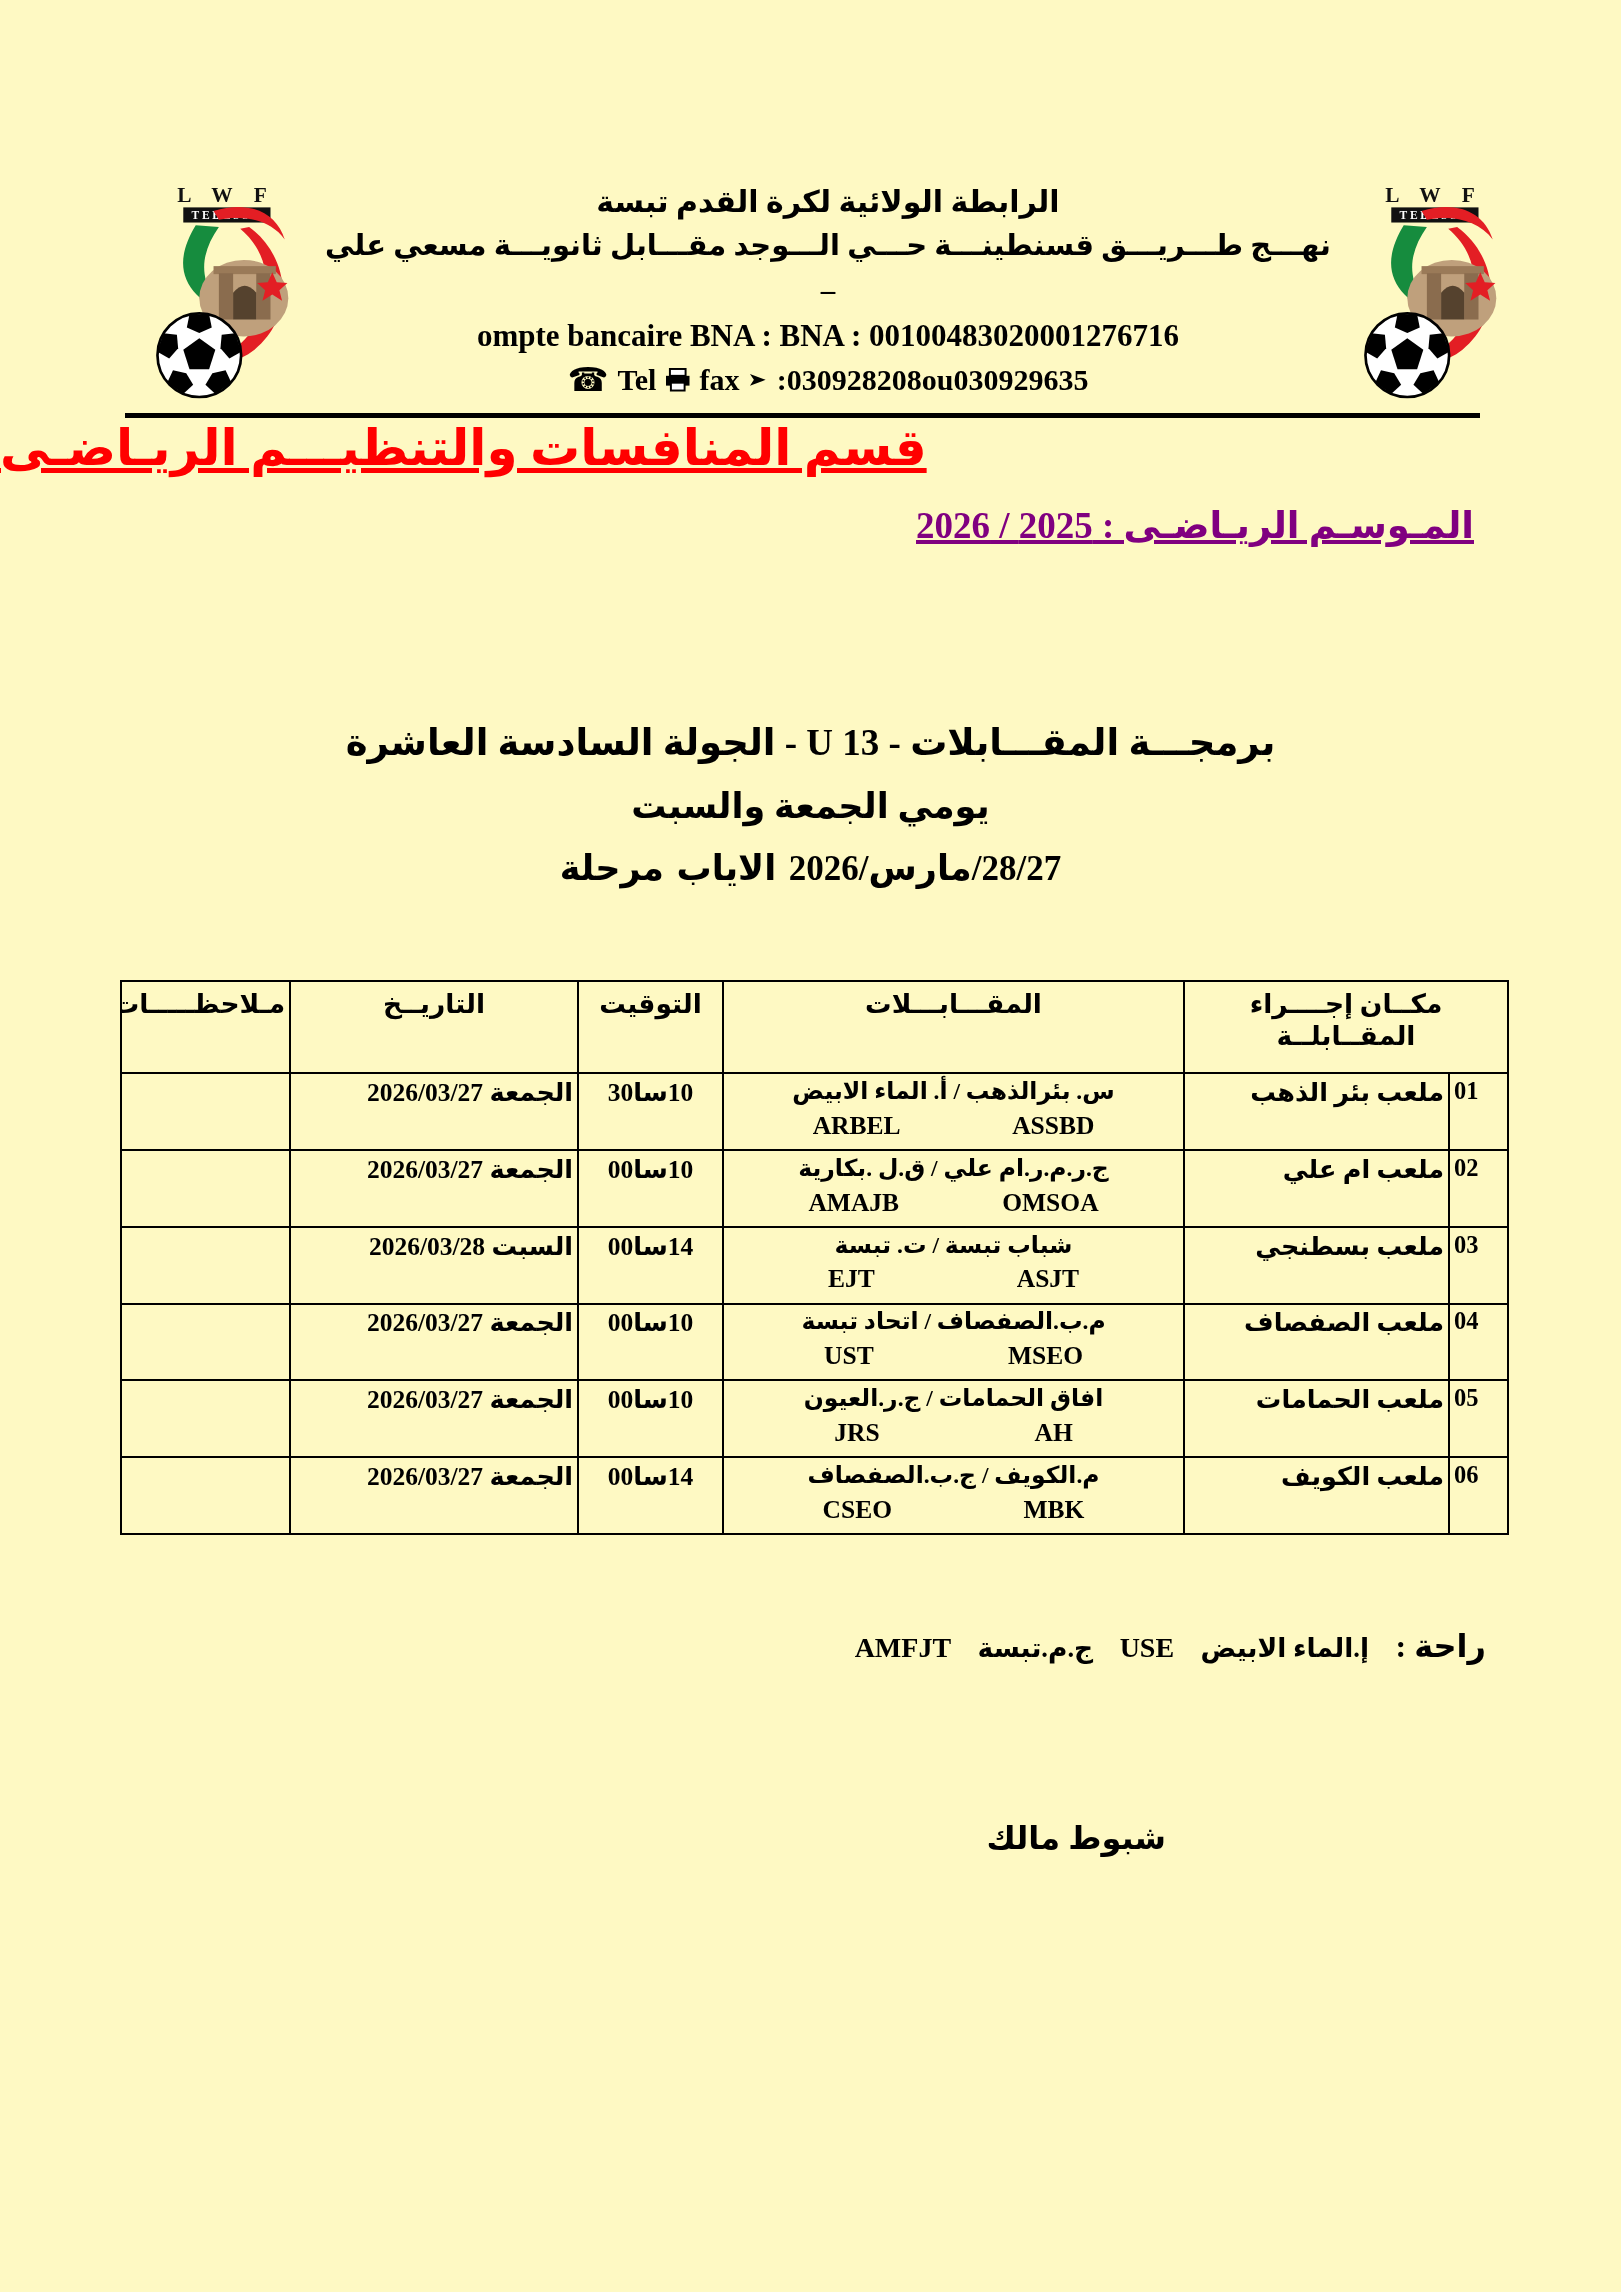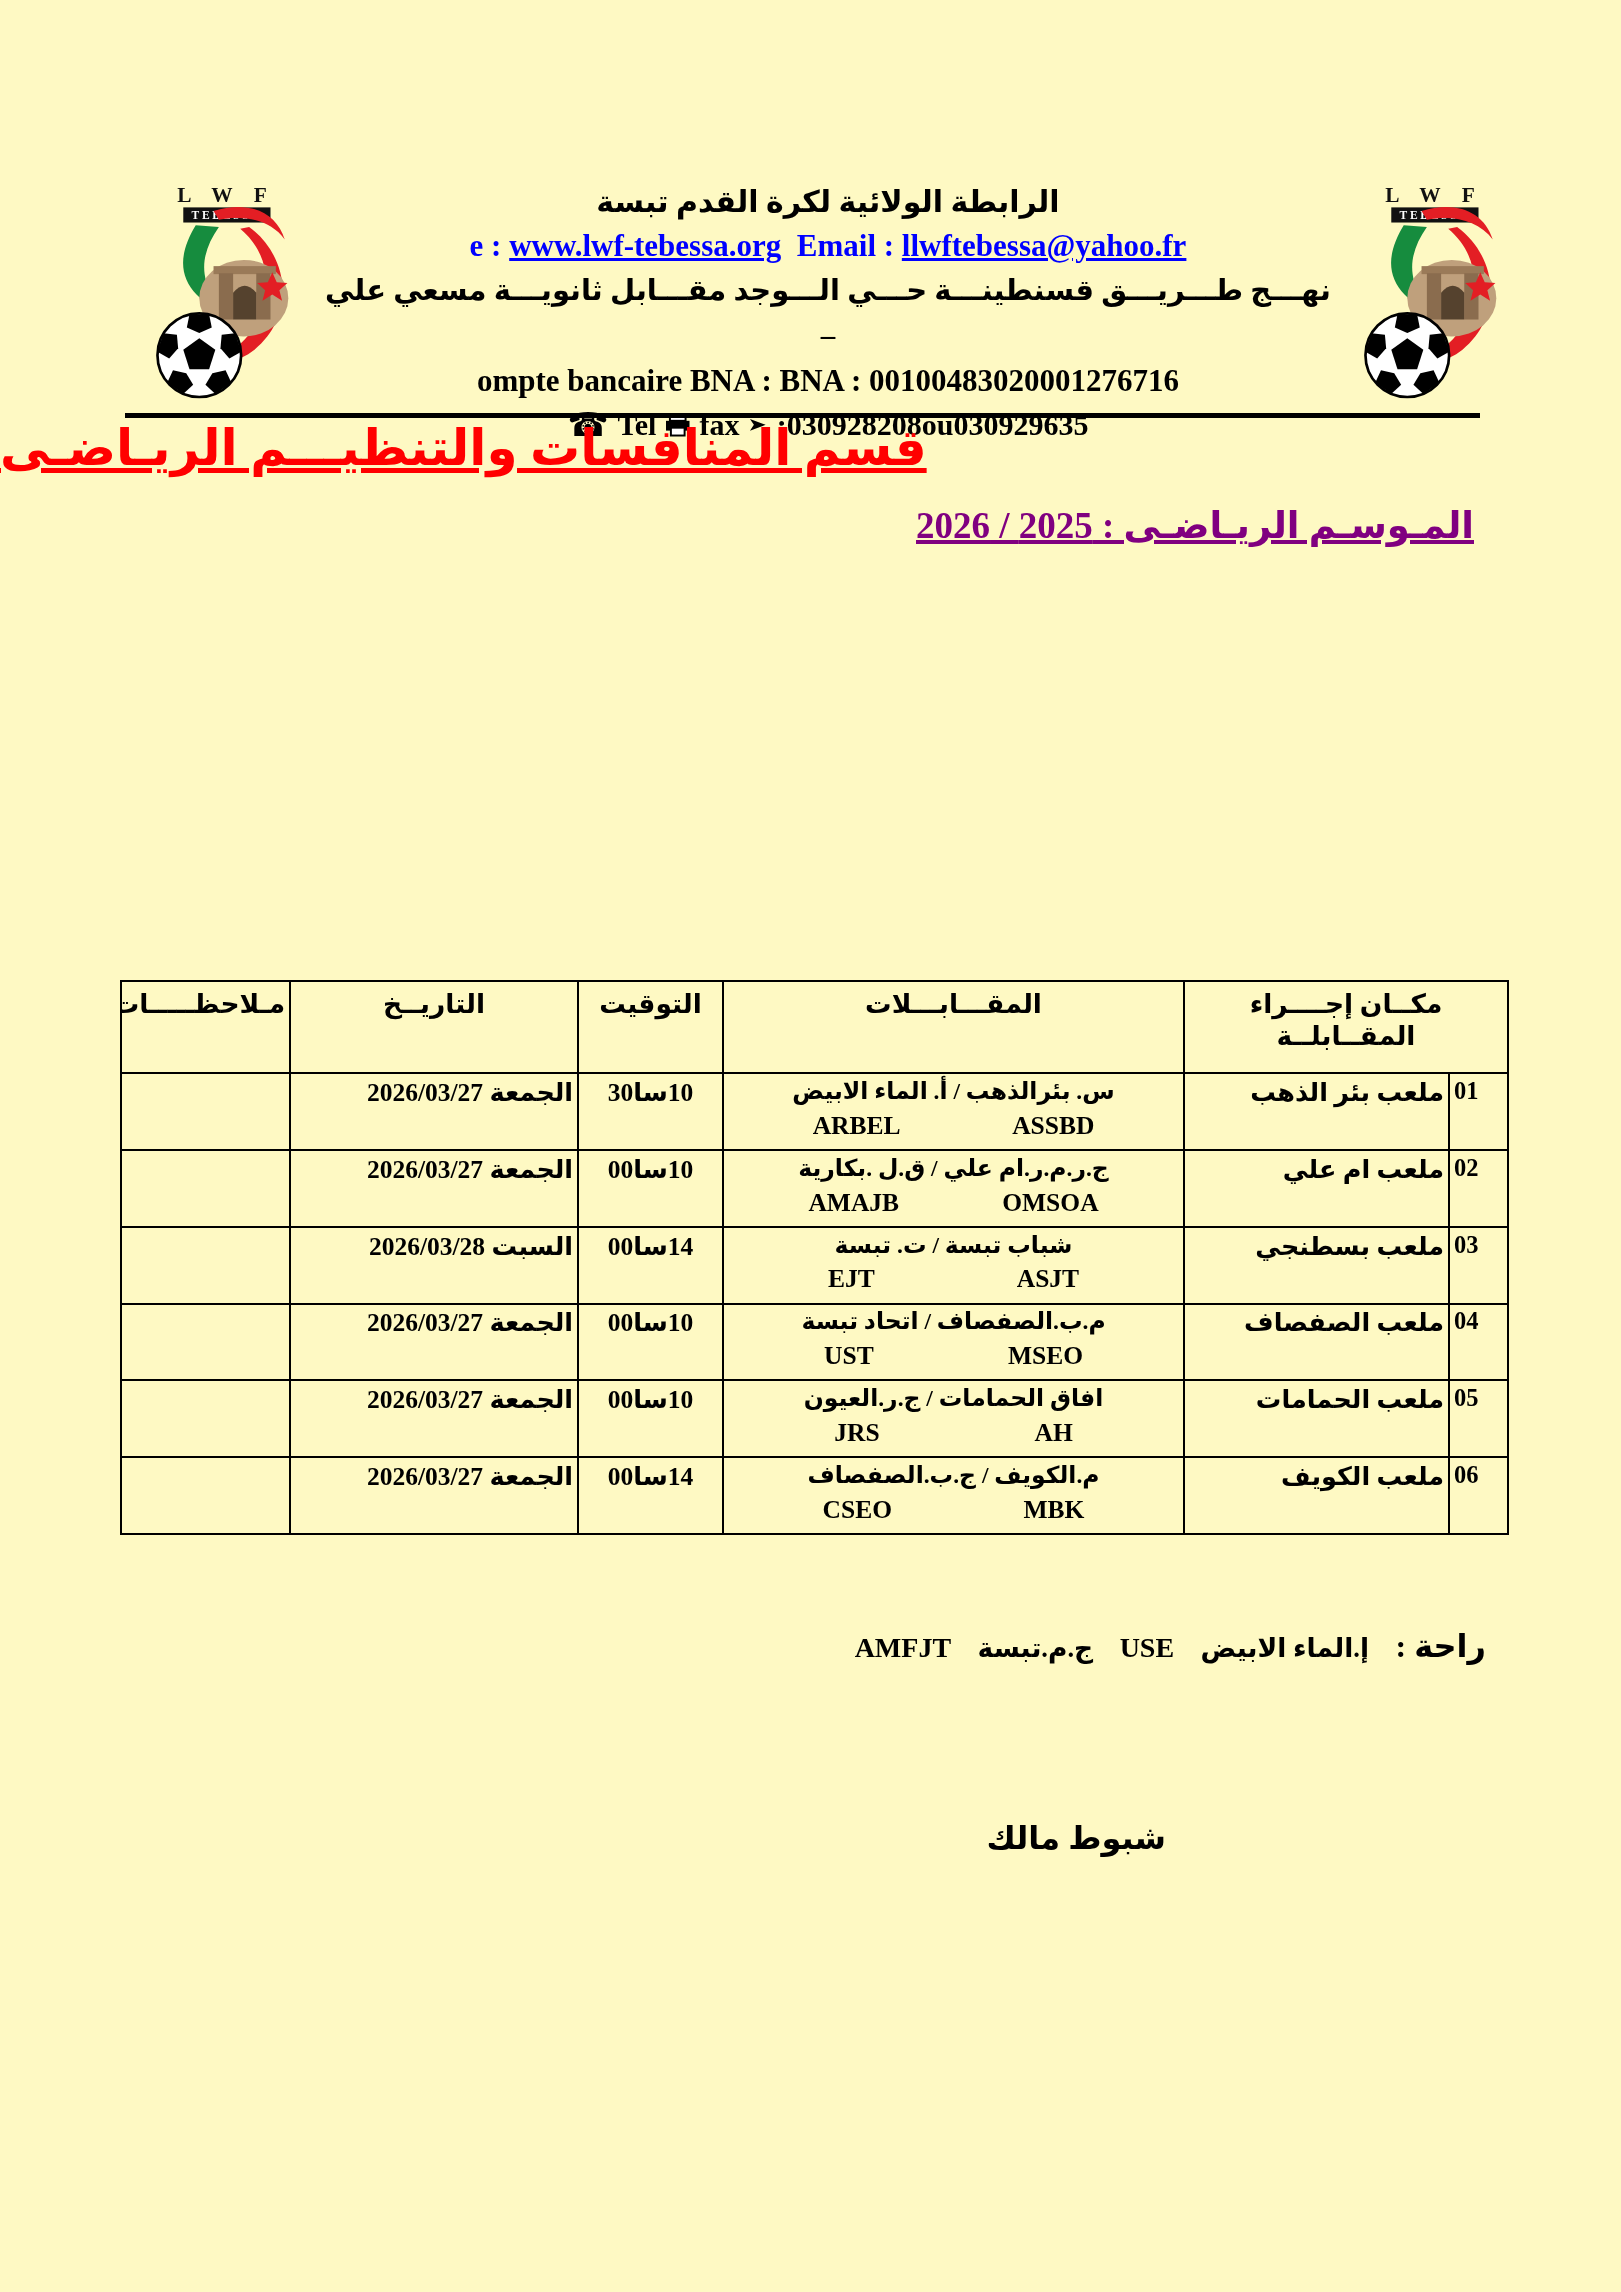--- a/index.html
+++ b/index.html
@@ -129,26 +129,20 @@
       <polygon points="-11,-46 11,-46 14,-31 0,-25 -14,-31" fill="#000"></polygon>
       <polygon points="-11,-46 11,-46 14,-31 0,-25 -14,-31" fill="#000" transform="rotate(72)"></polygon>
       <polygon points="-11,-46 11,-46 14,-31 0,-25 -14,-31" fill="#000" transform="rotate(144)"></polygon>
       <polygon points="-11,-46 11,-46 14,-31 0,-25 -14,-31" fill="#000" transform="rotate(216)"></polygon>
       <polygon points="-11,-46 11,-46 14,-31 0,-25 -14,-31" fill="#000" transform="rotate(288)"></polygon>
     </g>
   </svg>
 
   <div class="header-text">
     <div class="org-line">الرابطة الولائية لكرة القدم تبسة</div>
-    <div class="web-line">
-      <span>e :</span>
-      <a>www.lwf-tebessa.org</a>&nbsp;
-      <span>Email :</span>
-      <a>llwftebessa@yahoo.fr</a>
-    </div>
     <div class="addr-line">نهـــج طـــريـــق قسنطينـــة حـــي الـــوجد مقـــابل ثانويـــة مسعي علي –</div>
     <div class="bank-line">ompte bancaire BNA : BNA : 00100483020001276716</div>
     <div class="tel-line">
       <span class="glyph">☎</span>
       <span>Tel</span>
       <svg width="25.5" height="23.5" viewBox="0 0 26 24">
         <rect x="5" y="1" width="16" height="7" fill="#fff" stroke="#000" stroke-width="2"></rect>
         <rect x="1" y="8" width="24" height="10" fill="#000"></rect>
         <rect x="6" y="15" width="14" height="8" fill="#fff" stroke="#000" stroke-width="2"></rect>
       </svg>
@@ -158,20 +152,29 @@
       </svg>
       <span>:030928208ou030929635</span>
     </div>
   </div>
 
   <div class="hrule"></div>
 
   <div class="dept-heading">قسم المنافسات والتنظيـــم الريـاضـى</div>
   <div class="season-heading">المـوسـم الريـاضـى : 2025 / 2026</div>
 
+  <div class="title-block">
+    <div class="title-l1">برمجـــة المقـــابلات - U 13 - الجولة السادسة العاشرة</div>
+    <div class="title-l2">يومي الجمعة والسبت</div>
+    <div class="title-l3">
+      <span>مرحلة</span>
+      <span>الاياب</span>
+      <span>28/27/مارس/2026</span>
+    </div>
+  </div>
 
   <table class="sched">
     <colgroup>
       <col class="col-num">
         <col class="col-venue">
         <col class="col-match">
       <col class="col-time">
         <col class="col-date">
         <col class="col-notes">
     </colgroup>

